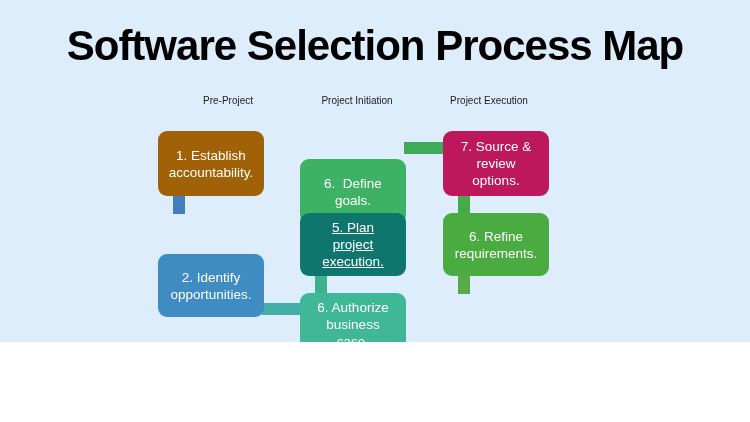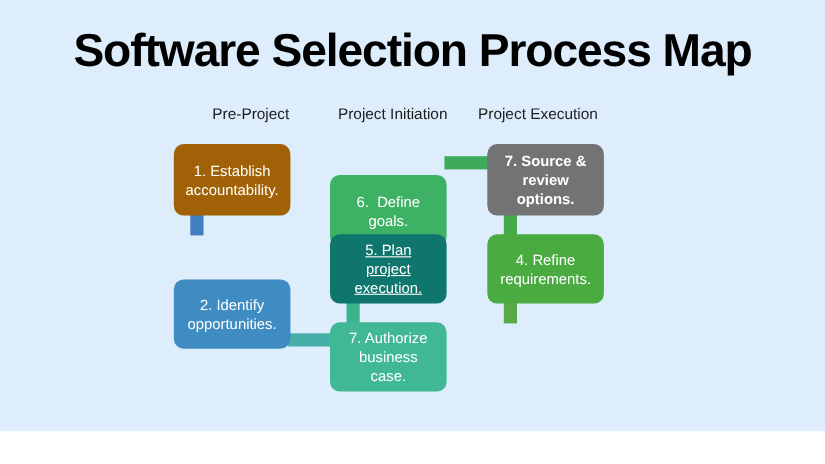--- a/index.html
+++ b/index.html
@@ -1,36 +1,36 @@
 <!DOCTYPE html>
 <html><head>
 <meta charset="utf-8">
 <style>
   html,body{margin:0;padding:0;}
   body{font-family:"Liberation Sans", sans-serif;}
   .canvas{
     position:relative;
-    width:750px;height:392px;
+    width:750px;height:342px;
     overflow:hidden;
     background:#ddedfb;
   }
   .title{
     position:absolute;
     left:0;top:22px;width:750px;
     text-align:center;
     font-size:42px;
     font-weight:bold;
     letter-spacing:-1px;
     color:#000;
   }
   .col-header{
     position:absolute;
     top:95px;
     transform:translateX(-50%);
-    font-size:14px;
+    font-size:10px;
     color:#1c1c1c;
     white-space:nowrap;
   }
   .hdr0{left:228px;}
   .hdr1{left:357px;}
   .hdr2{left:489px;}
 
   .pbox{
     position:absolute;
     width:106px;
@@ -97,24 +97,24 @@
   <div class="pbox col0 row0" style="background-color: #a16207; color: rgb(255, 255, 255);">1. Establish
 accountability.</div>
   <div class="pbox col0 row1" style="background-color: rgb(63, 140, 194); color: rgb(255, 255, 255); margin-top: 41px;">2. Identify
 opportunities.</div>
 
   <div class="pbox col1 row0" style="background-color: rgb(61, 178, 100); color: rgb(255, 255, 255); margin-top: 28px;">6.&nbsp; Define
 goals.</div>
   <div class="pbox col1 row1" style="background-color: #0f766e; color: rgb(255, 255, 255); text-decoration: underline;">5. Plan
 project
 execution.</div>
-  <div class="pbox col1 row2" style="background-color: rgb(64, 183, 149); color: rgb(255, 255, 255);">7. Authorize
+  <div class="pbox col1 row2" style="background-color: rgb(64, 183, 149); color: rgb(255, 255, 255);">6. Authorize
 business
 case.</div>
 
-  <div class="pbox col2 row0" style="background-color: #737373; color: rgb(255, 255, 255); font-weight: bold;">7. Source &amp;
+  <div class="pbox col2 row0" style="background-color: #be185d; color: rgb(255, 255, 255);">7. Source &amp;
 review
 options.</div>
-  <div class="pbox col2 row1" style="background-color: rgb(74, 171, 64); color: rgb(255, 255, 255);">4. Refine
+  <div class="pbox col2 row1" style="background-color: rgb(74, 171, 64); color: rgb(255, 255, 255);">6. Refine
 requirements.</div>
 
 
 </div>
 
 </body></html>

